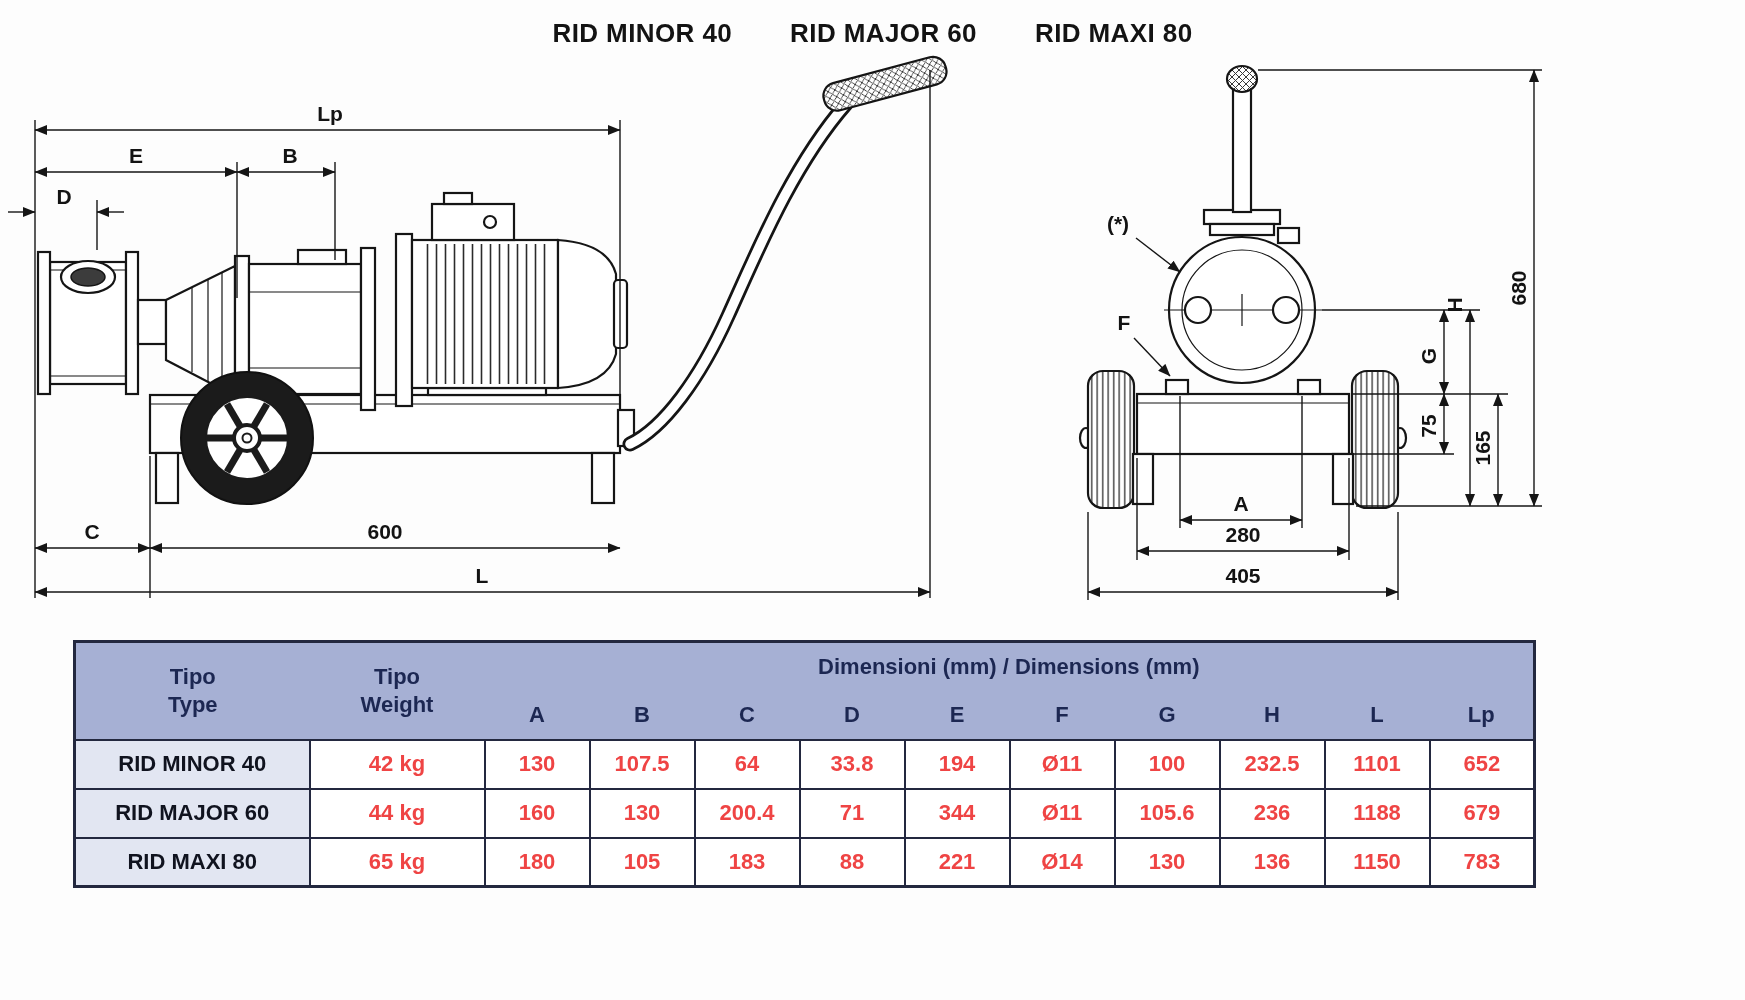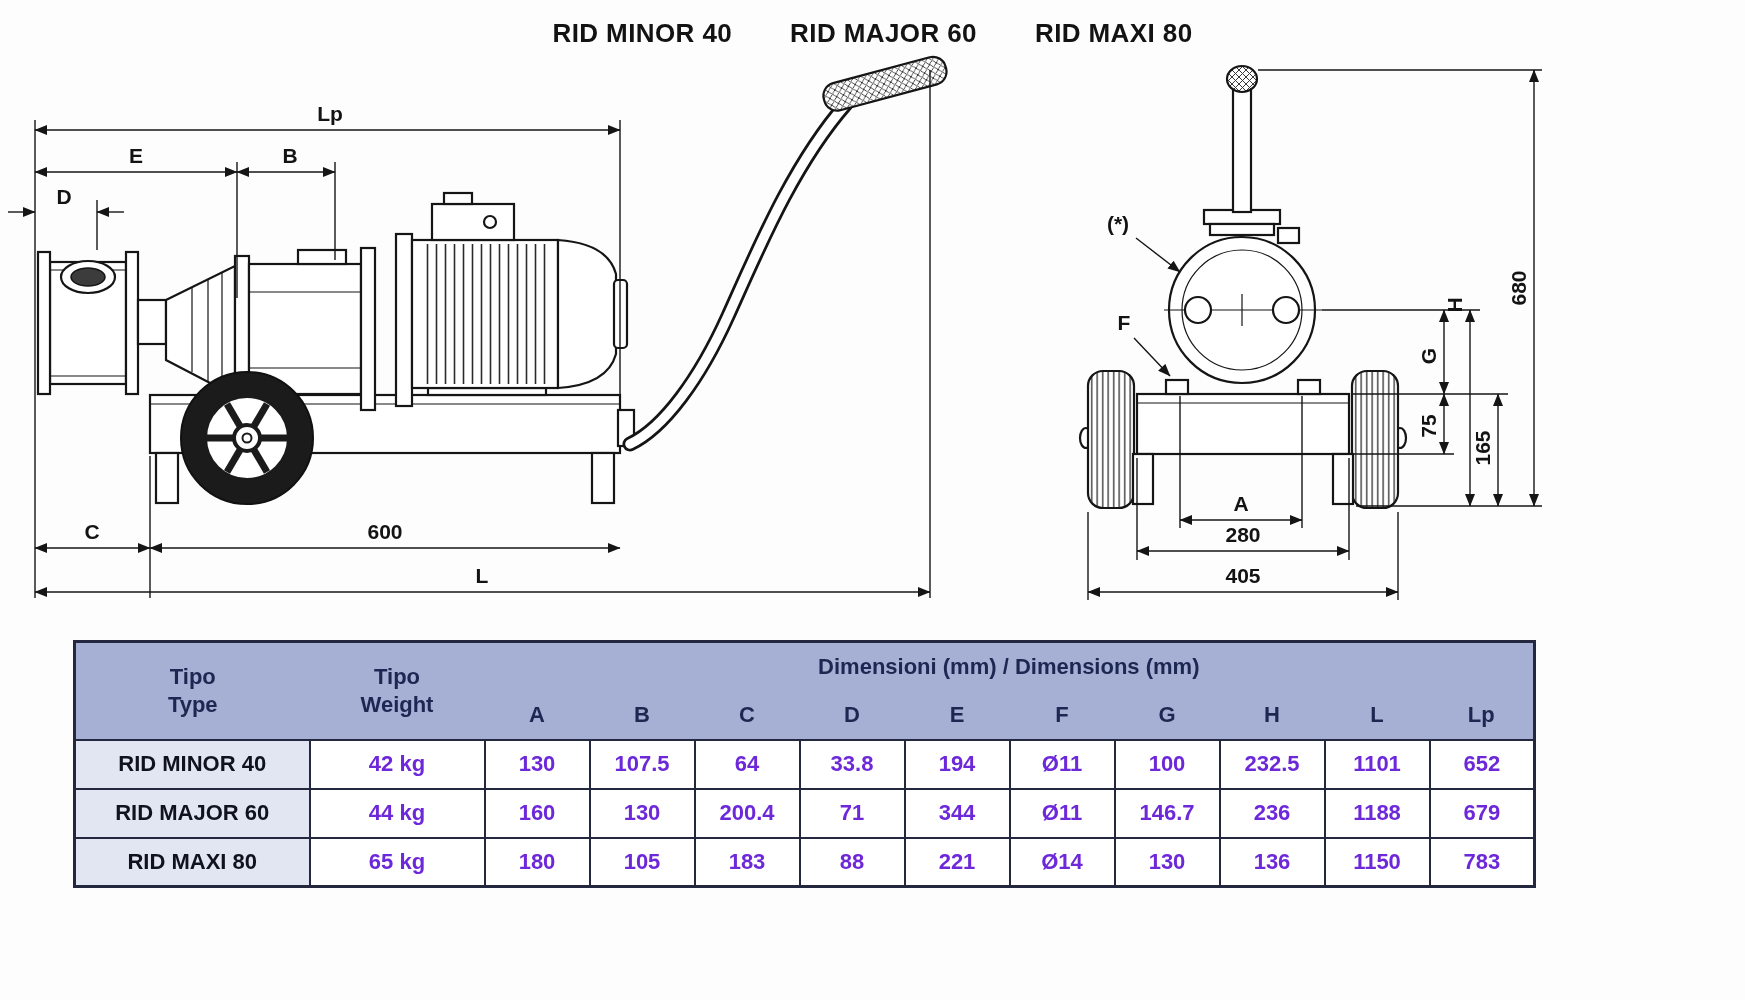--- a/index.html
+++ b/index.html
@@ -21,21 +21,21 @@
   table.dims { width:100%; border-collapse:collapse; table-layout:fixed;
                border:3px solid #23283f; }
   table.dims thead th { background:#a6b0d4; color:#1c2752; border:0;
                font-size:22px; font-weight:bold; text-align:center; vertical-align:middle; }
   table.dims thead tr.grp th { height:50px; }
   table.dims thead tr.sub th { height:48px; }
   table.dims thead th.two-line { line-height:1.25; }
   table.dims tbody th, table.dims tbody td { border:2px solid #23283f; height:49px;
                text-align:center; vertical-align:middle; font-size:22px; font-weight:bold; }
   table.dims tbody th.row-type { background:#e2e6f2; color:#10131f; }
-  table.dims tbody td { background:#ffffff; color:#6d28d9; }
+  table.dims tbody td { background:#ffffff; color:#ef4444; }
 </style>
 </head>
 <body>
 
 <div class="stage">
 
   <div class="titles">
     <span>RID MINOR 40</span>
     <span>RID MAJOR 60</span>
     <span>RID MAXI 80</span>
@@ -300,21 +300,21 @@
         </tr>
         <tr>
           <th class="row-type">RID MAJOR 60</th>
           <td>44 kg</td>
           <td>160</td>
           <td>130</td>
           <td>200.4</td>
           <td>71</td>
           <td>344</td>
           <td>Ø11</td>
-          <td>146.7</td>
+          <td>105.6</td>
           <td>236</td>
           <td>1188</td>
           <td>679</td>
         </tr>
         <tr>
           <th class="row-type">RID MAXI 80</th>
           <td>65 kg</td>
           <td>180</td>
           <td>105</td>
           <td>183</td>

